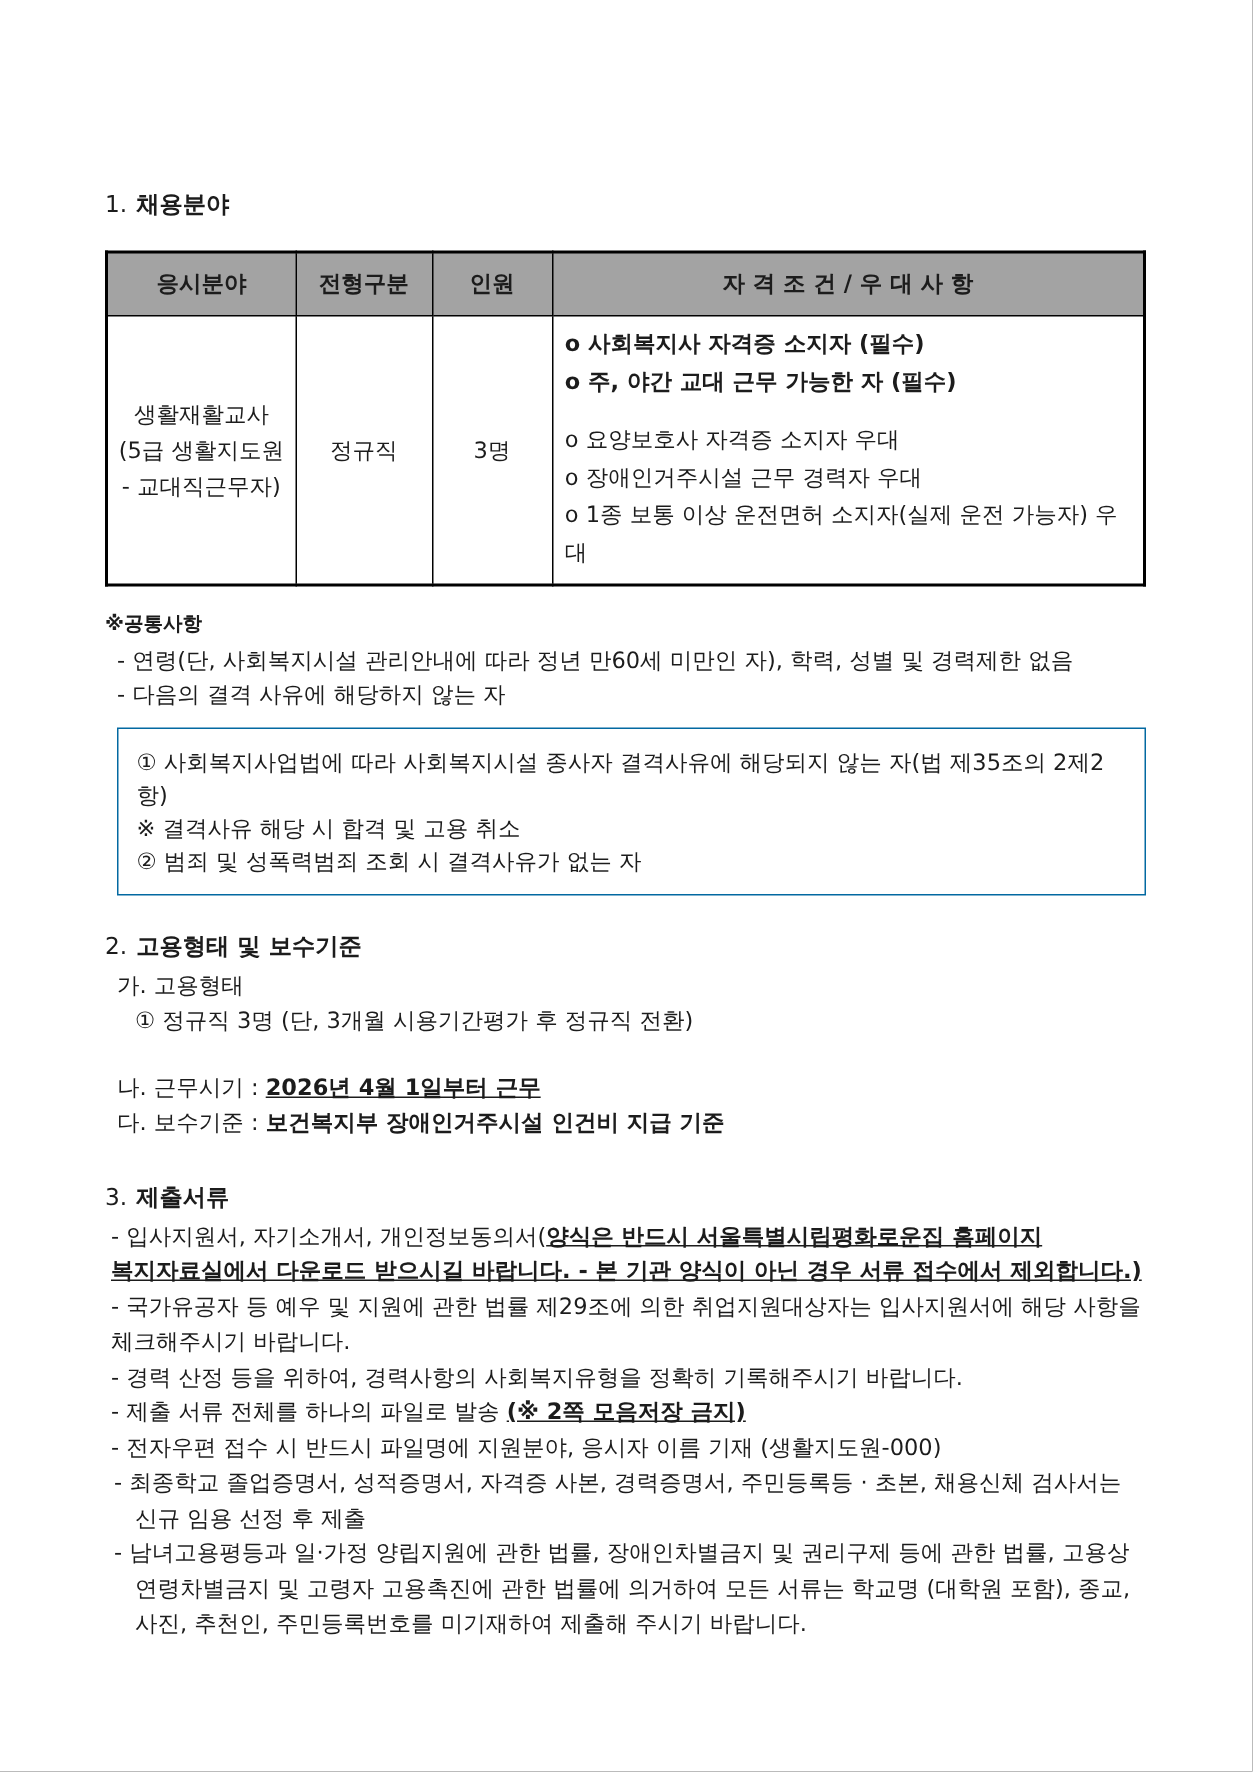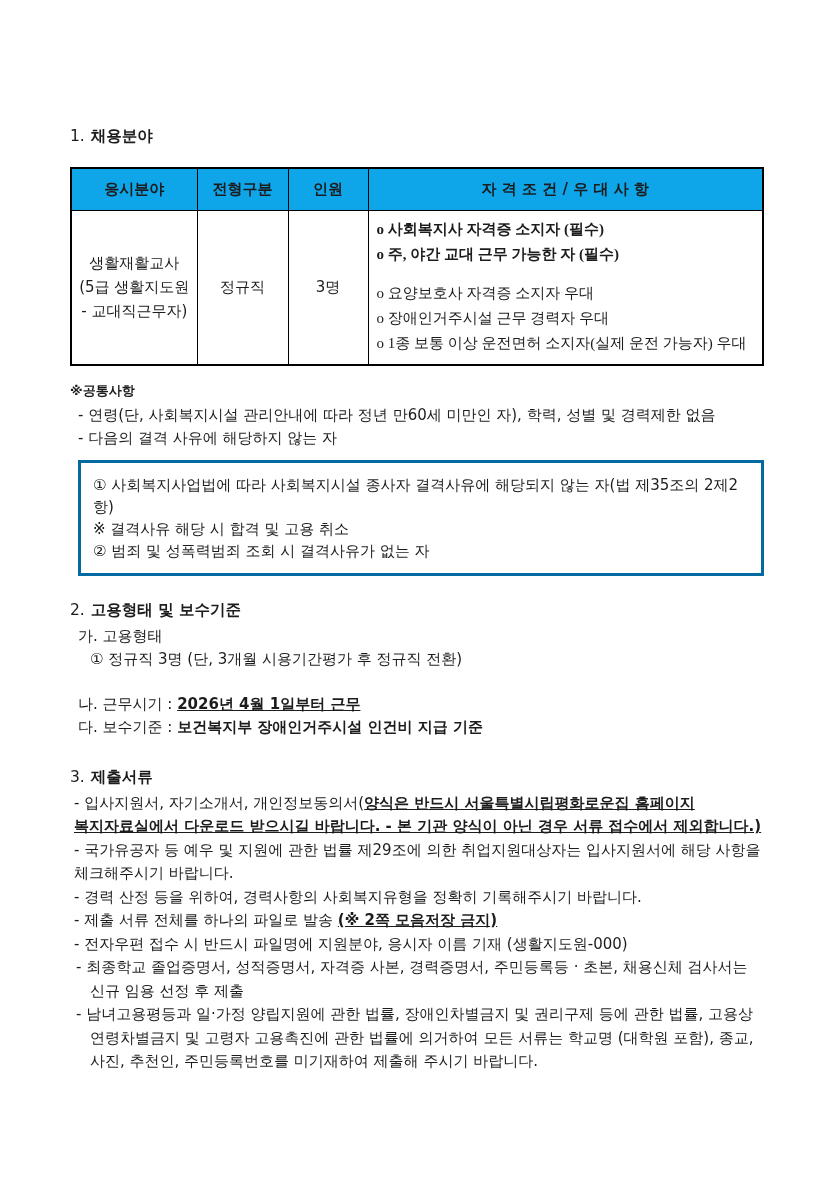--- a/index.html
+++ b/index.html
@@ -24,36 +24,36 @@
   .sec2-heading { margin-top:24px; }
   .sec3-heading { margin-top:28px; }
 
   
   table.recruit {
     margin-top:20px; border-collapse:collapse; width:694px;
     border:2px solid #000; table-layout:fixed; font-size:15px;
   }
   table.recruit th, table.recruit td { border:1px solid #000; }
   table.recruit th {
-    background:#0ea5e9; font-weight:bold; height:42px; text-align:center;
+    background:#a3a3a3; font-weight:bold; height:42px; text-align:center;
   }
   .col-field { width:126px; } .col-type { width:91px; } .col-count { width:80px; }
   td.cell-center { text-align:center; vertical-align:middle; line-height:24px; }
-  td.cell-qual { vertical-align:top; padding:6px 8px 8px 8px;font-family:Liberation Serif, serif; }
+  td.cell-qual { vertical-align:top; padding:6px 8px 8px 8px; }
   .qual-req .line { font-weight:bold; line-height:25px; }
   .qual-pref { margin-top:14px; }
   .qual-pref .line { line-height:25px; }
 
   
   .common-heading { margin-top:16px; font-size:13px; font-weight:bold; }
   .common-bullets { margin-top:4px; font-size:15px; }
   .common-bullets .line { line-height:23px; padding-left:8px; }
   .notice-box {
     margin-top:10px; margin-left:8px; width:686px;
-    border:3px solid #0369a1; padding:11px 12px; font-size:15px;
+    border:1px solid #0369a1; padding:11px 12px; font-size:15px;
   }
   .notice-box .line { line-height:22px; }
 
   
   .sec2-body { margin-top:4px; font-size:15px; padding-left:8px; }
   .sec2-body .row { line-height:23px; }
   .sub-item { padding-left:12px; }
   .gap { height:22px; }
   .b { font-weight:bold; }
   .u { text-decoration:underline; }

